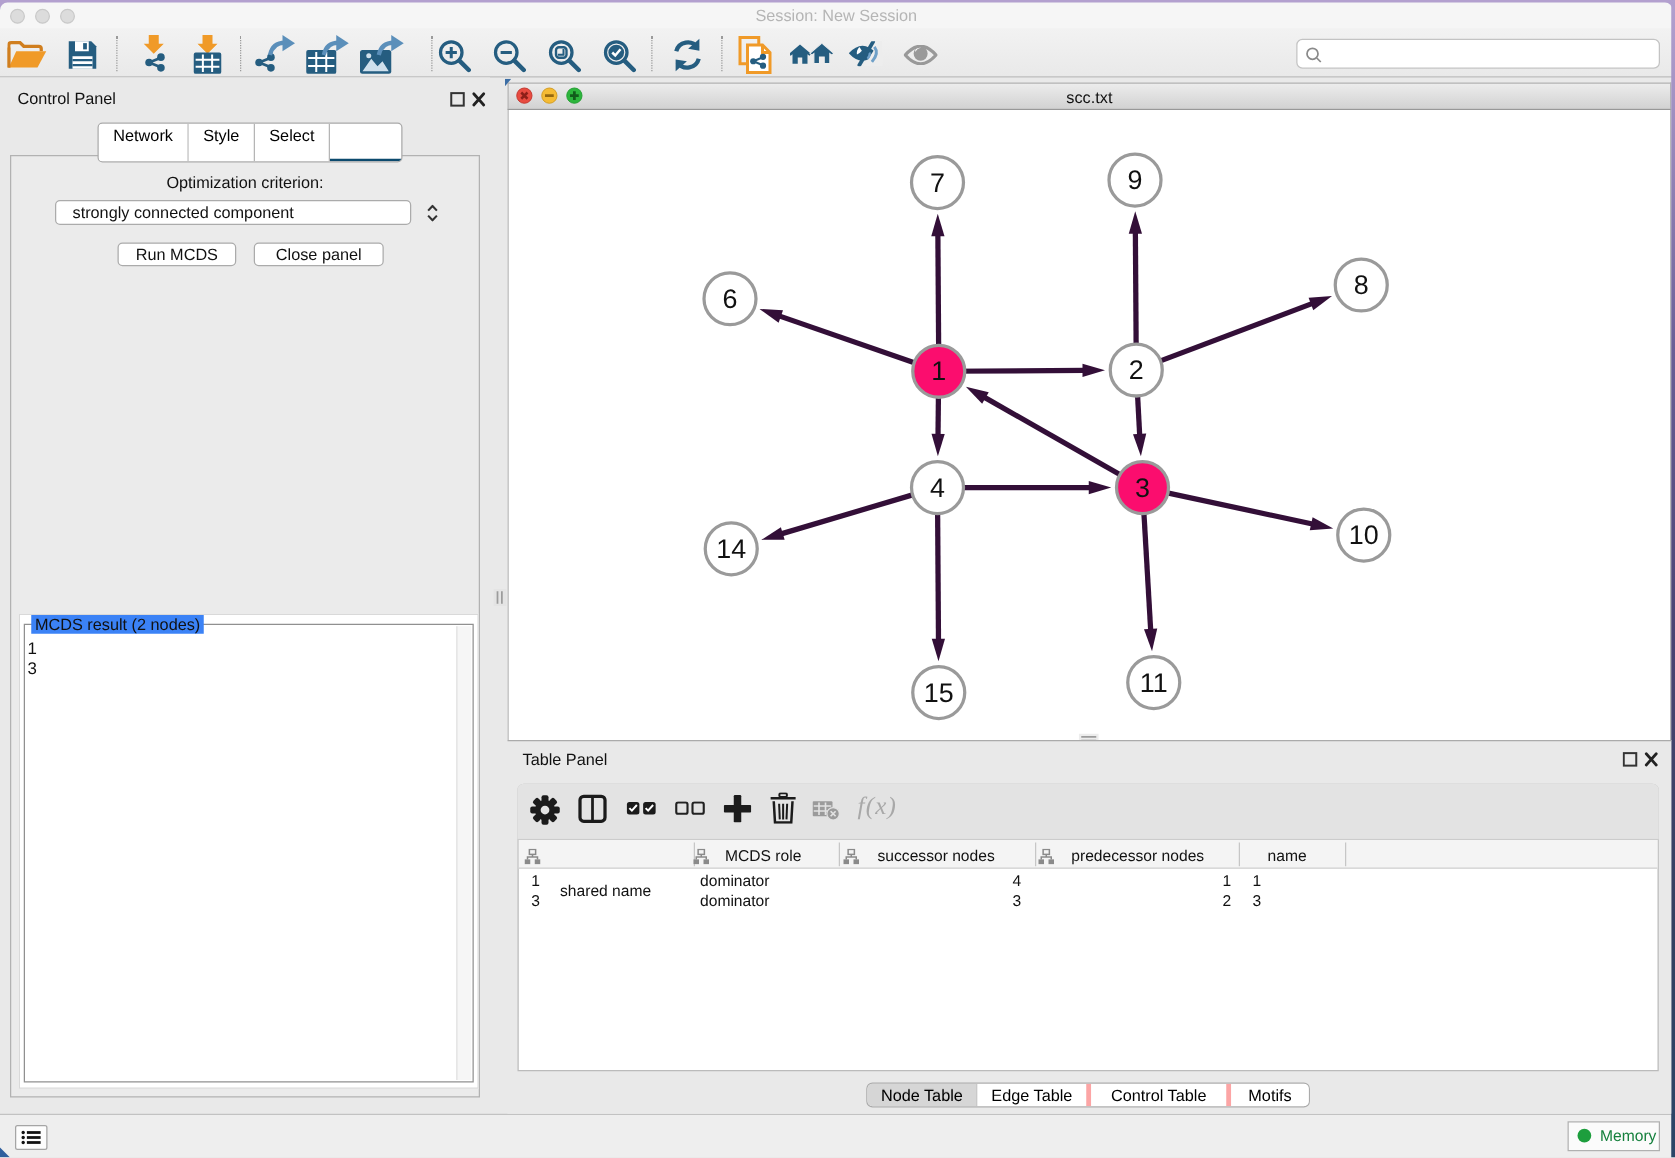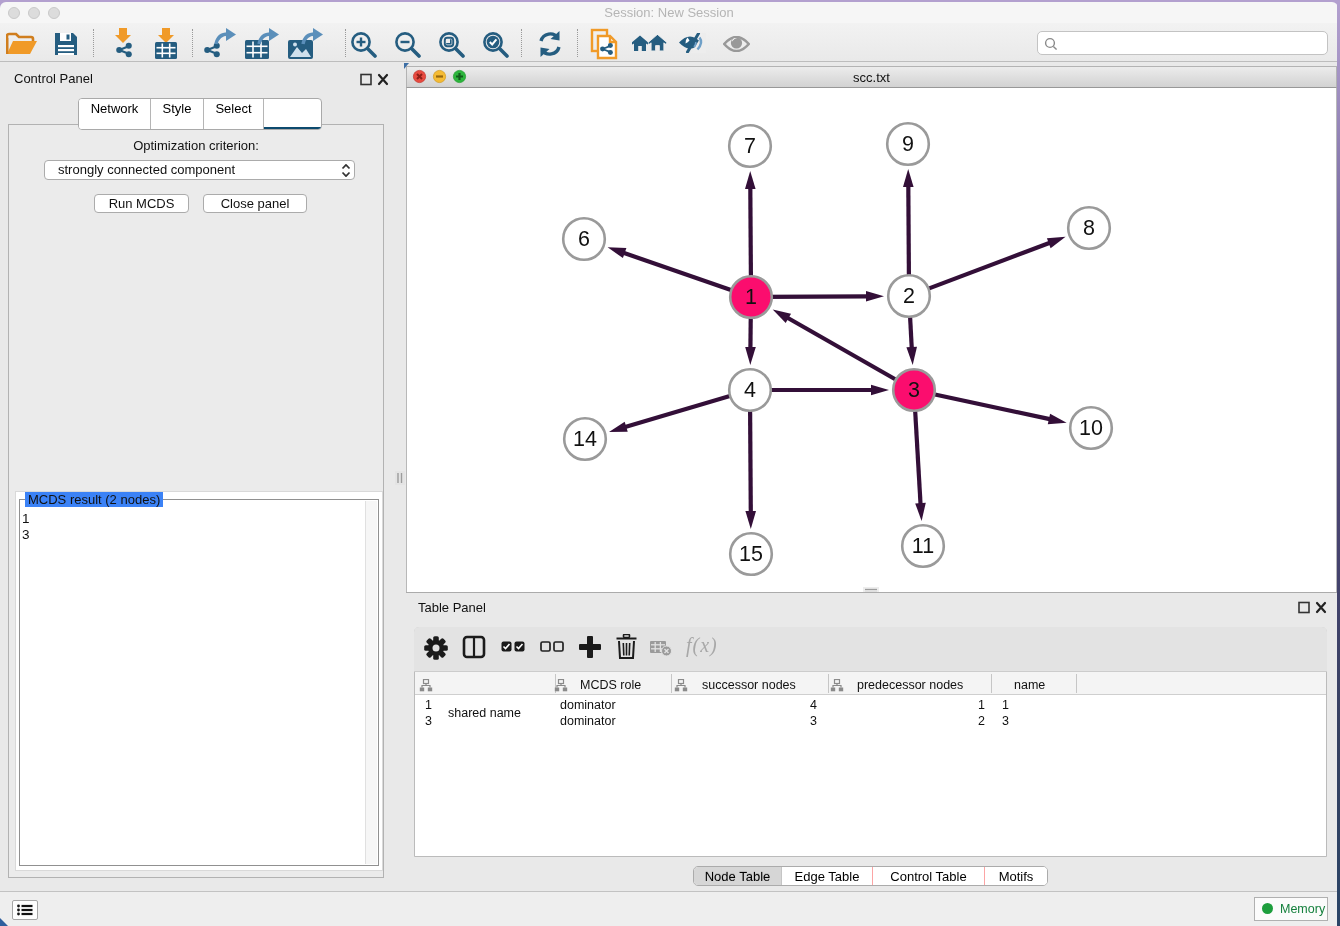--- a/index.html
+++ b/index.html
@@ -17,21 +17,21 @@
 .sep { position:absolute; top:29px; height:28px; width:0; border-left:1px dotted #9a9a9a; }
 #search { left:1037px; top:31px; width:291px; height:24px; background:#fff; border:1px solid #c3c3c3; border-radius:5px; }
 
 #cpanel { left:0; top:62px; width:392px; height:829px; background:#e9e9e9; }
 #cp-title { left:14px; top:71px; font-size:13px; color:#111; }
 #cp-tabs { left:78px; top:98px; height:32px; display:flex; border:1px solid #a9a9a9; border-radius:4px; overflow:hidden; background:#fff; }
 .cptab { font-size:13px; color:#000; text-align:center; line-height:19px; background:#fff; border-right:1px solid #b5b5b5; }
 .cptab.sel { background:#0c4a6e; color:#f5f5f5; text-shadow:0 -1px 0 #bbb; border-right:none;margin-top:28px; }
 #cp-content { left:8px; top:124px; width:376px; height:754px; background:#ebebeb; border:1px solid #b2b2b2; }
 #optlabel { left:0; top:138px; width:392px; text-align:center; font-size:13px; color:#111; }
-#optsel { left:44px; top:160px; width:311px; height:20px; background:#fff; border:1px solid #ababab; border-radius:4px; font-size:13px; color:#111; line-height:18px; padding-left:13px; }
+#optsel { left:44px; top:160px; width:285px; height:20px; background:#fff; border:1px solid #ababab; border-radius:4px; font-size:13px; color:#111; line-height:18px; padding-left:13px; }
 .btn { position:absolute; top:194px; height:19px; background:#fff; border:1px solid #ababab; border-radius:4px; font-size:13px; color:#111; text-align:center; line-height:17px; }
 #resultpanel { left:15px; top:491px; width:368px; height:380px; background:#fff; border:1px solid #d9d9d9; }
 #resultborder { left:19px; top:499px; width:360px; height:367px; border:1px solid #909090; }
 #resultlabel { left:25px; top:492px; font-size:13px; color:#111; background:#3b82f6; padding:0 3px; }
 #r1 { left:22px; top:511px; font-size:13.5px; color:#111; }
 #r3 { left:22px; top:527px; font-size:13.5px; color:#111; }
 #rscroll { left:365px; top:501px; width:12px; height:363px; background:#f6f6f6; border-left:1px solid #e0e0e0; }
 
 #statusbar { left:0; top:891px; width:1338px; height:35px; background:#eeeeee; border-top:1px solid #c2c2c2; }
 #listbtn { left:12px; top:900px; width:26px; height:20px; background:#fdfdfd; border:1px solid #a5a5a5; border-radius:2px; }
@@ -44,21 +44,21 @@
 
 #tpanel { left:406px; top:592px; width:931px; height:299px; background:#e9e9e9; border-top:1px solid #ababab; }
 #tp-title { left:418px; top:600px; font-size:13px; color:#111; }
 #tp-box { left:414px; top:627px; width:913px; height:230px; background:#fff; border:1px solid #bbbbbb; border-radius:5px 5px 0 0; }
 #tp-toolbar { left:414px; top:627px; width:913px; height:45px; background:#e3e3e3; border-bottom:1px solid #cccccc; border-radius:5px 5px 0 0; }
 #tp-header { left:415px; top:672px; width:911px; height:23px; background:#f4f4f4; border-bottom:1px solid #cfcfcf; }
 .th { position:absolute; top:678px; font-size:12.5px; color:#111; }
 .colsep { position:absolute; top:674px; height:19px; width:0; border-left:1px solid #c6c6c6; }
 .td { position:absolute; font-size:12.5px; color:#111; }
 #tp-tabs { left:693px; top:866px; height:20px; display:flex; border:1px solid #ababab; border-radius:5px; overflow:hidden; background:#fff; }
-.tptab { font-size:13px; color:#000; text-align:center; line-height:19px; background:#fff; border-right:1px solid #fca5a5; }
+.tptab { font-size:13px; color:#000; text-align:center; line-height:19px; background:#fff; border-right:4px solid #fca5a5; }
 .tptab.sel { background:#d6d6d6; color:#000000; text-shadow:0 -1px 0 #bdbdbd; border-right:1px solid #c5c5c5; }
 </style>
 </head>
 <body>
 
 <div class="abs" id="topstrip"></div>
 <div class="abs" id="titlebar"></div>
 <div class="abs tl" style="left:8px;"></div>
 <div class="abs tl" style="left:28px;"></div>
 <div class="abs tl" style="left:48px;"></div>

